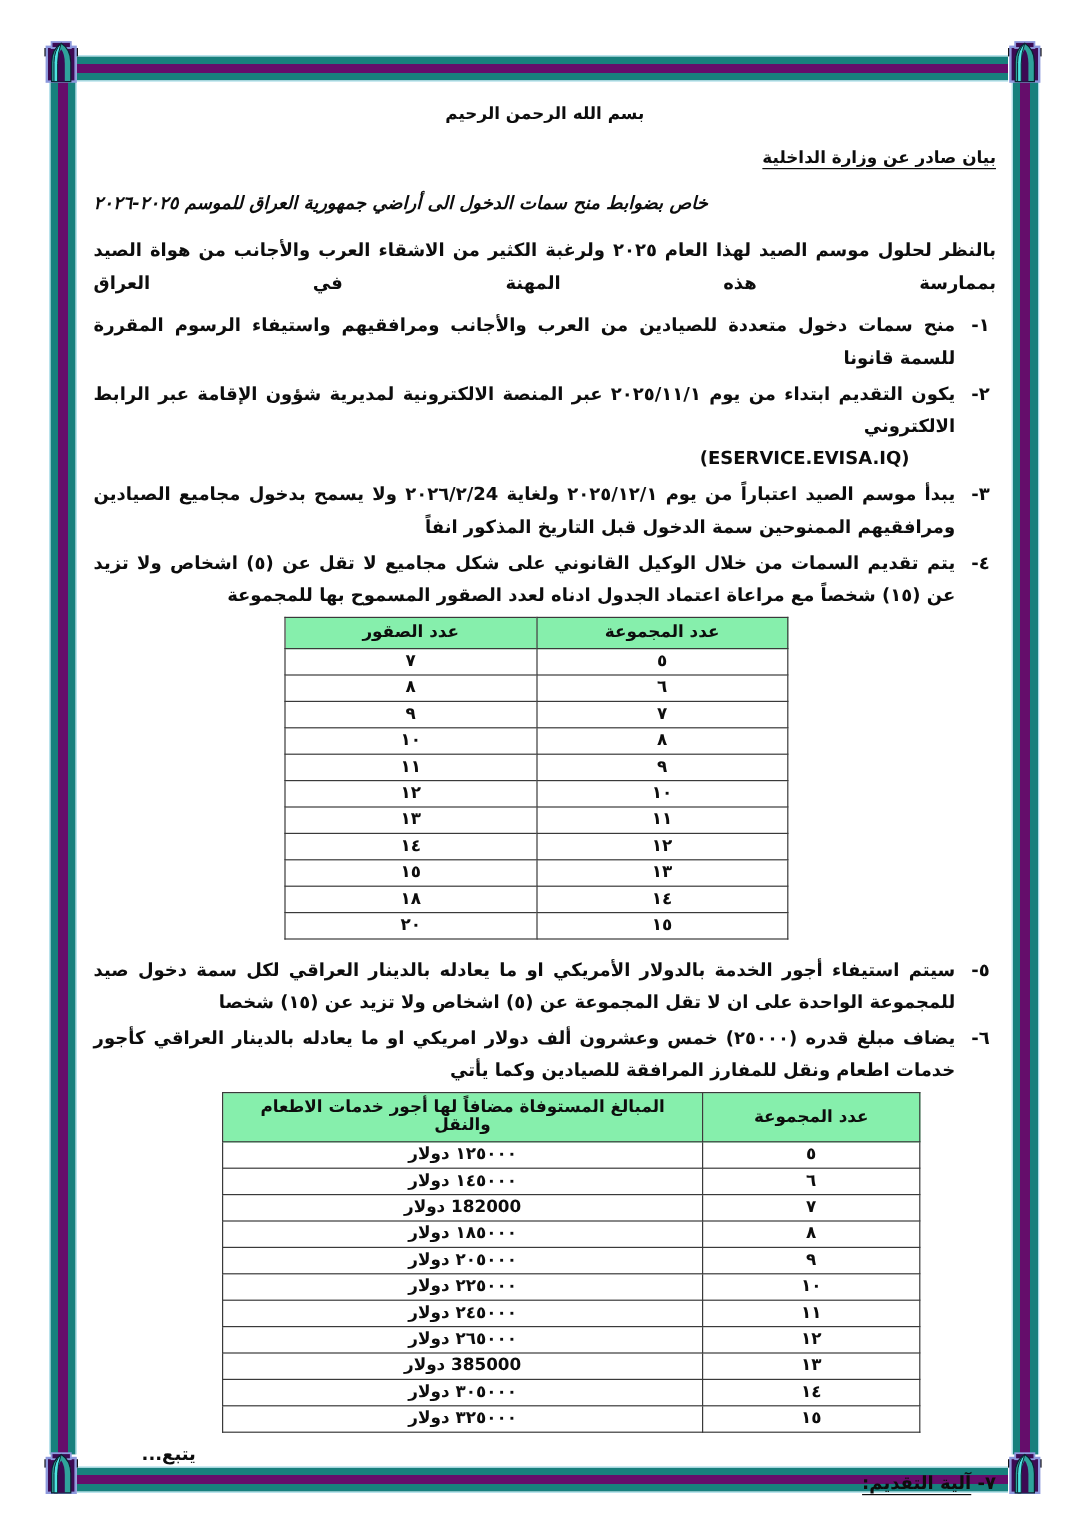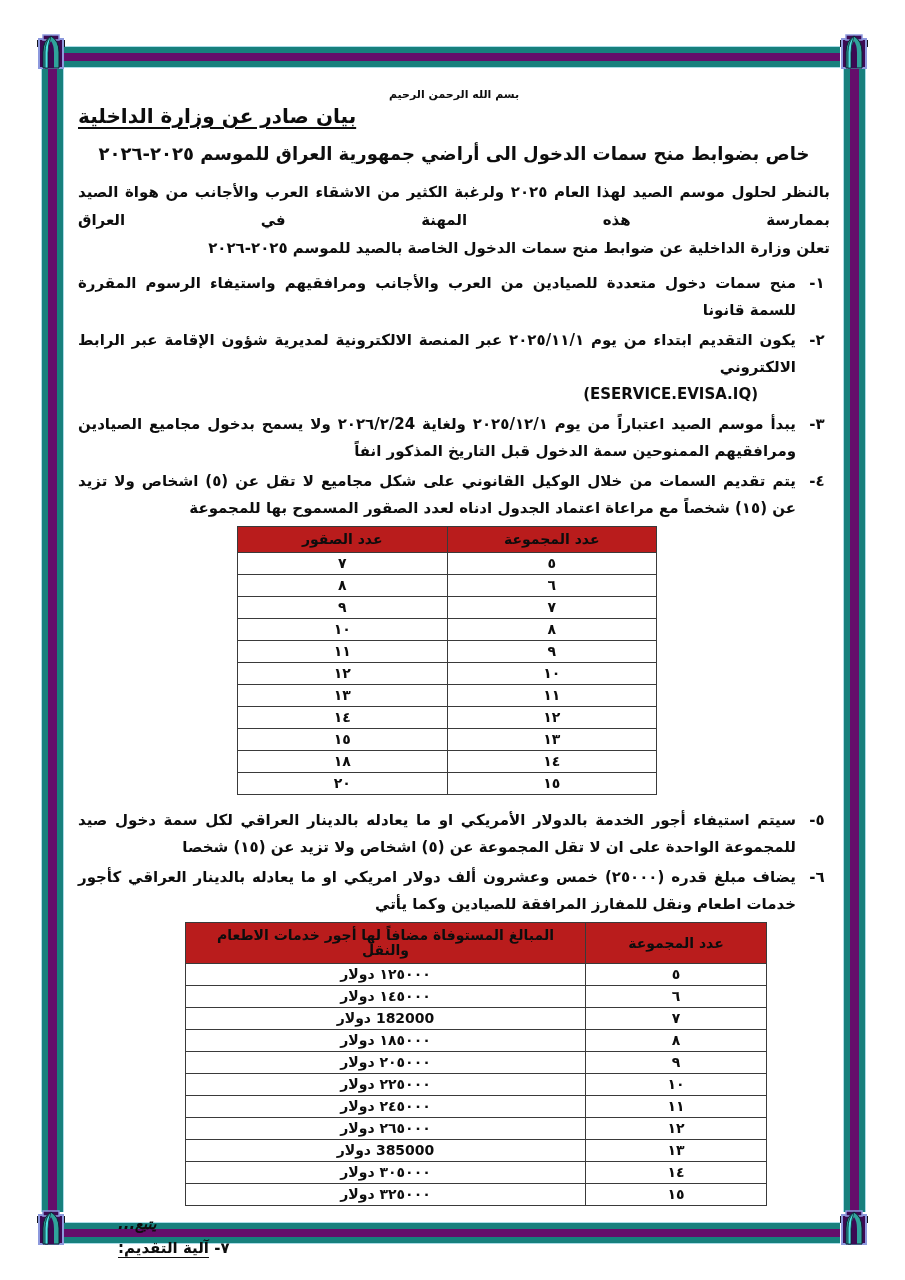--- a/index.html
+++ b/index.html
@@ -26,43 +26,43 @@
   .band-right{left:843px;width:21px;top:66px;height:1146px;}
   .corner{position:absolute;width:30px;height:38px;}
   .c-tl{left:36px;top:32px;}  .c-tr{left:839px;top:32px;}
   .c-bl{left:36px;top:1208px;} .c-br{left:839px;top:1208px;}
 
   
   .content{
     position:absolute;left:78px;top:70px;width:752px;
     direction:rtl;color:#0d0d0d;font-weight:bold;font-size:15px;
   }
-  .basmala{margin-top:14px;text-align:center;font-size:11px;line-height:22px;}
-  .stmt{text-align:left;font-size:20px;line-height:21px;}
+  .basmala{margin-top:14px;text-align:center;font-size:14px;line-height:22px;}
+  .stmt{margin-top:16px;text-align:right;font-size:14px;line-height:21px;}
   .stmt span{text-decoration:underline;text-underline-offset:4px;}
-  .subject{margin-top:16px;text-align:center;font-size:18px;line-height:21px;}
+  .subject{margin-top:16px;text-align:left;font-size:15px;line-height:21px;font-style:italic;}
   .intro1{margin-top:14px;line-height:28px;text-align:justify;text-align-last:justify;}
   .intro2{line-height:28px;text-align:right;}
   .items{margin-top:8px;}
   .item{display:flex;gap:8px;margin-bottom:3px;line-height:27px;}
   .item .num{min-width:26px;flex:0 0 auto;text-align:center;}
   .item .txt{flex:1 1 auto;text-align:justify;}
   .item .link-line{text-align:right;padding-left:0;padding-right:38px;}
   .link-ltr{direction:ltr;unicode-bidi:isolate;margin-top:23px;}
 
   table{border-collapse:collapse;direction:rtl;font-size:14px;color:#0d0d0d;}
   td{border:1px solid #3a3a3a;text-align:center;vertical-align:middle;
      font-weight:bold;padding:3px 6px;line-height:15px;}
-  thead td{background:#b91c1c;padding:5px 6px;}
+  thead td{background:#86efac;padding:5px 6px;}
   .tbl1{width:420px;margin:4px 173px 12px auto;}
   .tbl1 td{width:50%;}
   .tbl2{width:582px;margin:4px 63px 6px auto;}
   .tbl2 .col-group{width:168px;}
-  .continued{margin-top:6px;margin-left:40px;text-align:left;line-height:24px;font-style:italic;}
-  .item7{margin-left:40px;text-align:left;line-height:24px;}
+  .continued{margin-top:6px;margin-left:40px;text-align:left;line-height:24px;}
+  .item7{margin-left:40px;text-align:right;line-height:24px;}
   .item7 .lbl{text-decoration:underline;text-underline-offset:4px;}
 </style>
 </head>
 <body>
 
 <div class="page">
 
   <div class="band band-h band-top"></div>
   <div class="band band-h band-bottom"></div>
   <div class="band band-v band-left"></div>
@@ -109,21 +109,20 @@
 
     <div class="basmala">بسم الله الرحمن الرحيم</div>
 
     <div class="stmt">
       <span>بيان صادر عن وزارة الداخلية</span>
     </div>
 
     <div class="subject">خاص بضوابط منح سمات الدخول الى أراضي جمهورية العراق للموسم ٢٠٢٥-٢٠٢٦</div>
 
     <div class="intro1">بالنظر لحلول موسم الصيد لهذا العام ٢٠٢٥ ولرغبة الكثير من الاشقاء العرب والأجانب من هواة الصيد بممارسة هذه المهنة في العراق</div>
-    <div class="intro2">تعلن وزارة الداخلية عن ضوابط منح سمات الدخول الخاصة بالصيد للموسم ٢٠٢٥-٢٠٢٦</div>
 
     <div class="items">
 
       <div class="item">
         <span class="num">١-</span>
         <div class="txt">منح سمات دخول متعددة للصيادين من العرب والأجانب ومرافقيهم واستيفاء الرسوم المقررة للسمة قانونا</div>
       </div>
 
       <div class="item">
         <span class="num">٢-</span>

